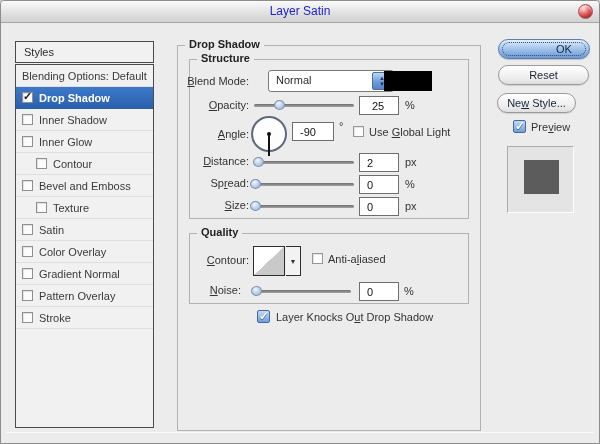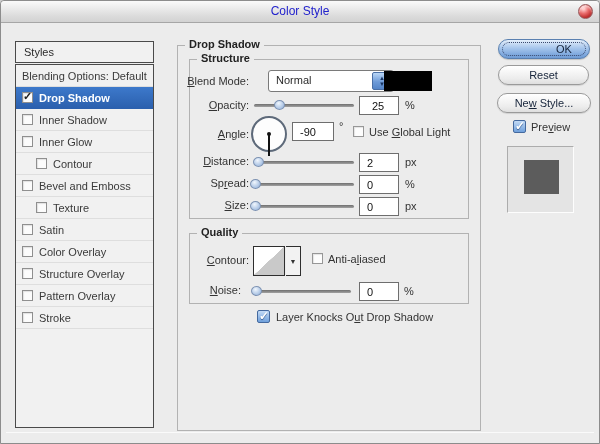--- a/index.html
+++ b/index.html
@@ -84,21 +84,21 @@
             border-right:1px solid #FDFDFD; border-bottom:1px solid #FDFDFD; }
   .pv-inner { position:absolute; left:16px; top:13px; width:35px; height:34px; }
   .lab-inline { position:absolute; color:#333; }
 </style>
 </head>
 <body>
 
 <div class="stage">
 
   <div class="titlebar">
-    <span class="title">Color Style</span>
+    <span class="title">Layer Satin</span>
     <span class="closeorb"></span>
   </div>
 
   <div class="sb-head">Styles</div>
   <div class="sb-list">
       <div class="row">
         <span>Blending Options: Default</span>
       </div>
       <div class="row selected">
         <span class="cb on"></span>
@@ -127,21 +127,21 @@
       <div class="row">
         <span class="cb"></span>
         <span>Satin</span>
       </div>
       <div class="row">
         <span class="cb"></span>
         <span>Color Overlay</span>
       </div>
       <div class="row">
         <span class="cb"></span>
-        <span>Structure Overlay</span>
+        <span>Gradient Normal</span>
       </div>
       <div class="row">
         <span class="cb"></span>
         <span>Pattern Overlay</span>
       </div>
       <div class="row">
         <span class="cb"></span>
         <span>Stroke</span>
       </div>
     </div>
@@ -214,21 +214,21 @@
     <span class="thumb" style="left: calc(2% - 5px);"></span>
   </div>
   <input class="tin" style="left: 358px; top: 281px;" value="0">
   <span class="unit" style="left:403px; top:284px;">%</span>
 
   <span class="acb" style="left:256px; top:309px;"></span>
   <span class="lab-inline" style="left:275px; top:310px;"><span>Layer Knocks O</span><u>u</u><span>t Drop Shadow</span></span>
 
   <div class="btn primary" style="left:497px; top:38px; width:92px;">OK</div>
   <div class="btn plain" style="left:497px; top:64px; width:91px;">Reset</div>
-  <div class="btn plain" style="left:496px; top:92px; width:94px;"><span>Ne</span><u>w</u><span> Style...</span></div>
+  <div class="btn plain" style="left:496px; top:92px; width:79px;"><span>Ne</span><u>w</u><span> Style...</span></div>
   <span class="acb" style="left:512px; top:119px;"></span>
   <span class="lab-inline" style="left:530px; top:120px;"><span>Pre</span><u>v</u><span>iew</span></span>
   <div class="pv-box">
     <span class="pv-inner" style="background: rgb(92, 92, 92);"></span>
   </div>
 
   <div class="groove"></div>
 </div>
 
 </body></html>

